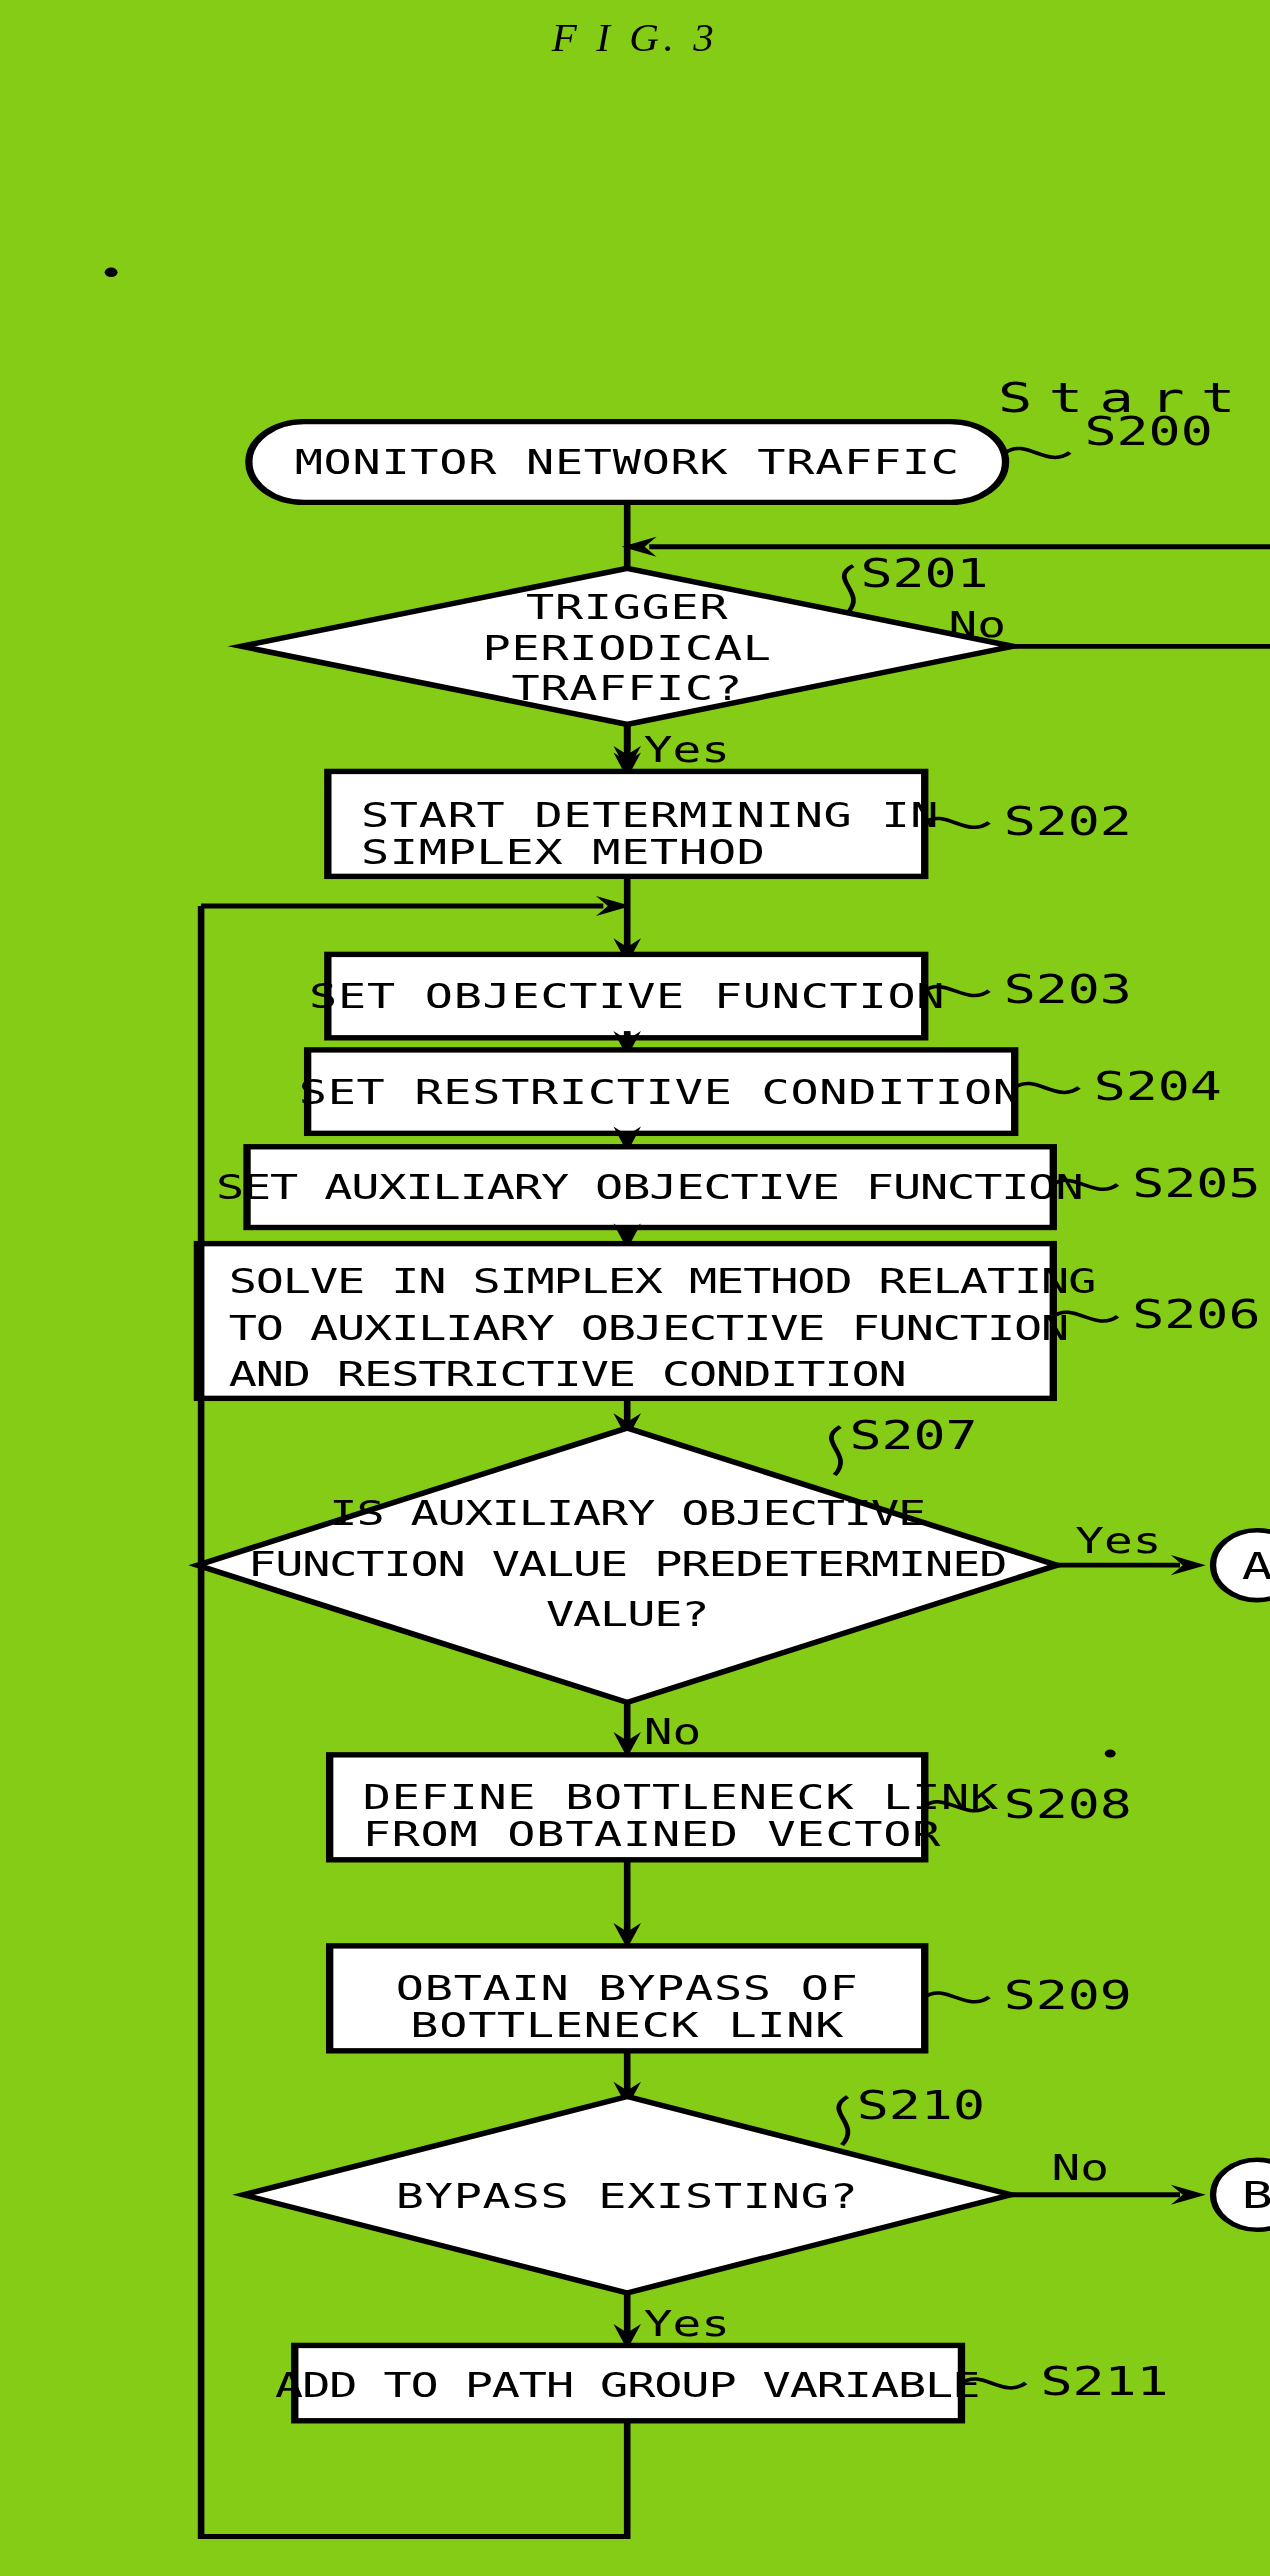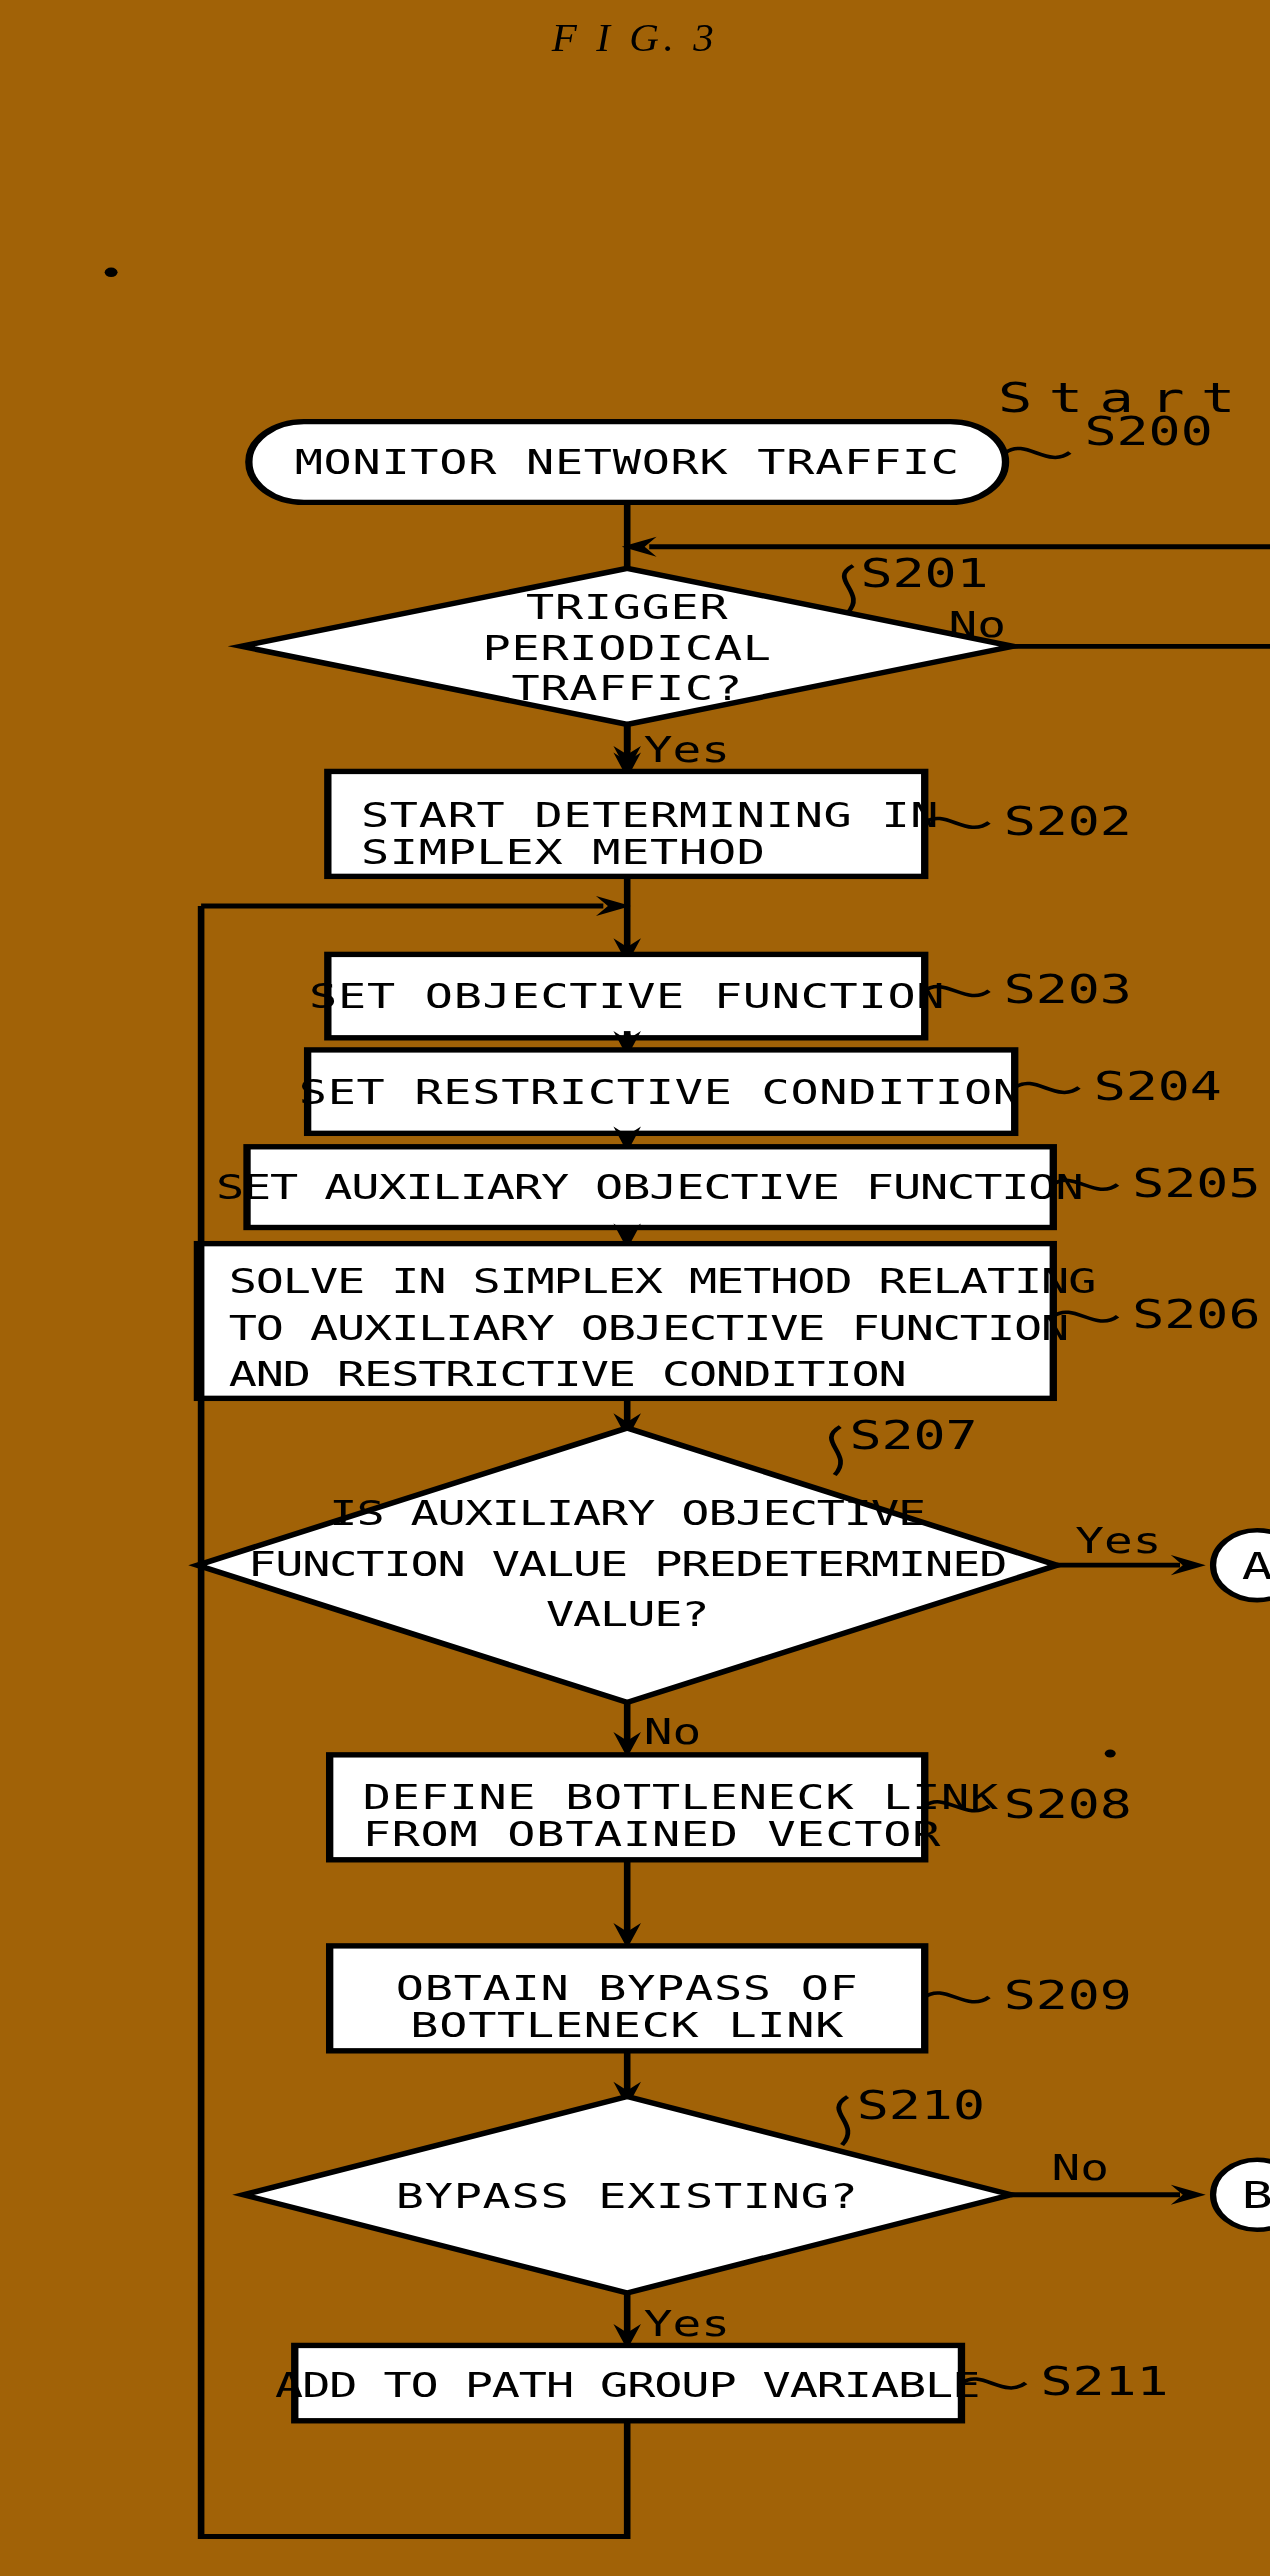--- a/index.html
+++ b/index.html
@@ -11,21 +11,21 @@
     width: 1270px;
     height: 2576px;
     font-family: "Liberation Sans", sans-serif;
     position: relative;
     overflow: hidden;
   }
   #figure-root {
     position: relative;
     width: 1270px;
     height: 2576px;
-    background: #a16207;
+    background: #84cc16;
   }
   .fig-title {
     position: absolute;
     left: 0;
     top: 13px;
     width: 1270px;
     text-align: center;
     font-family: "Liberation Serif", "DejaVu Serif", serif;
     font-style: italic;
     font-size: 41px;

